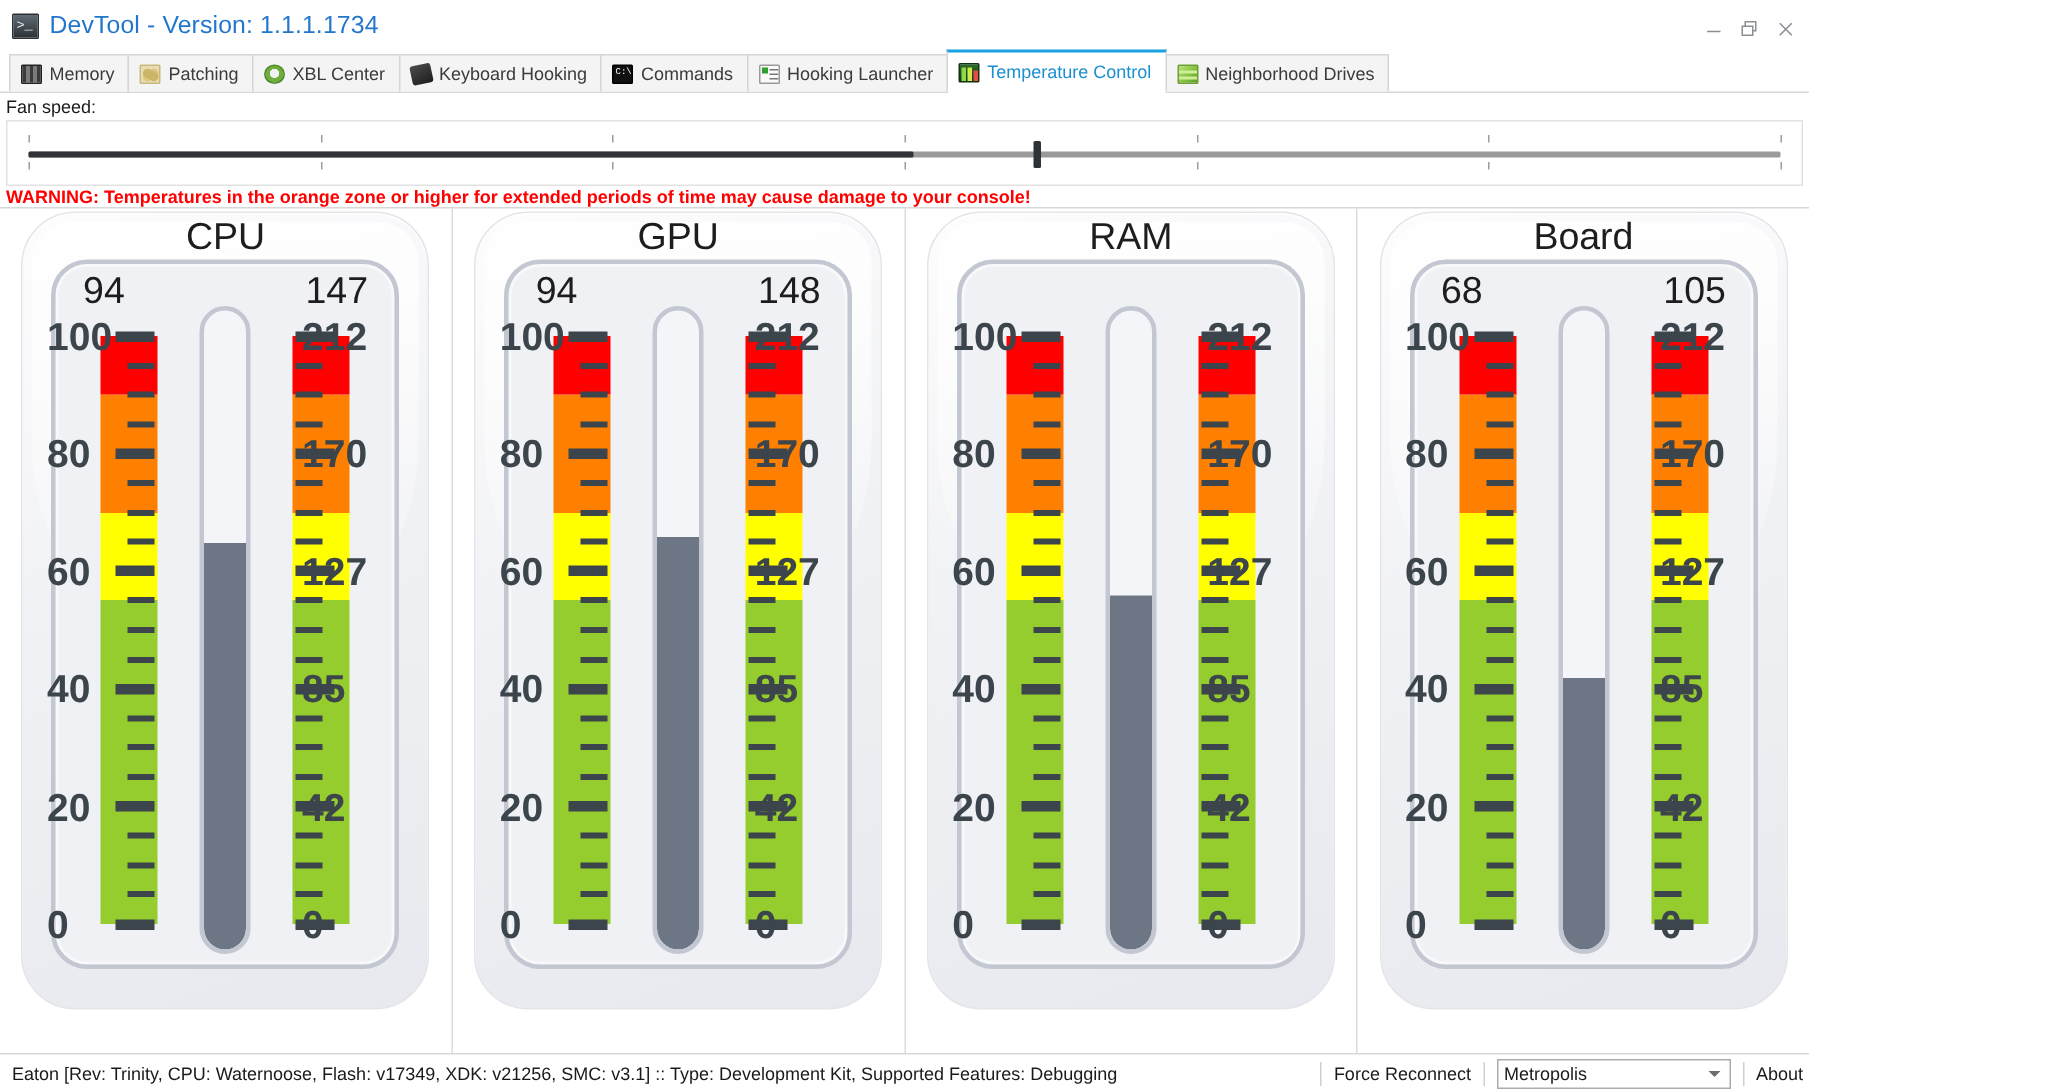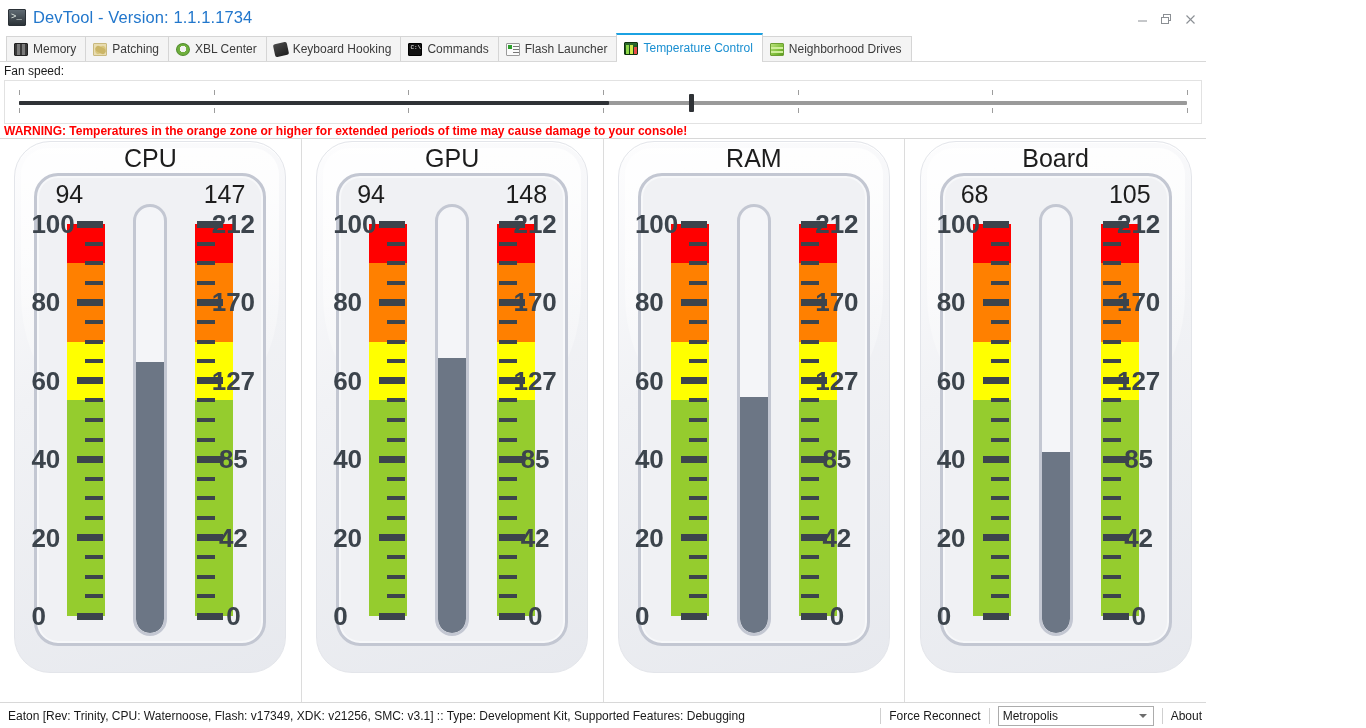--- a/index.html
+++ b/index.html
@@ -320,21 +320,21 @@
   .axis {
     position: absolute;
     top: 48px;
     height: 392px;
     width: 64px;
     font-size: 26px;
     font-weight: bold;
     color: #3c444c;
   }
   .axis.left  { left: -38px; text-align: left; }
-  .axis.right { right: -42px; text-align: center; }
+  .axis.right { right: -42px; text-align: left; }
   .axis span {
     position: absolute;
     width: 64px;
     line-height: 1;
     transform: translateY(-50%);
   }
   .axis.left  span { right: 0; }
   .axis.right span { left: 0; }
 
   
@@ -444,21 +444,21 @@
       <div class="tab">
         <span class="tab-icon ic-keyboard"></span>
         <span>Keyboard Hooking</span>
       </div>
       <div class="tab">
         <span class="tab-icon ic-commands"></span>
         <span>Commands</span>
       </div>
       <div class="tab">
         <span class="tab-icon ic-module"></span>
-        <span>Flash Launcher</span>
+        <span>Hooking Launcher</span>
       </div>
       <div class="tab active">
         <span class="tab-icon ic-temp"></span>
         <span>Temperature Control</span>
       </div>
       <div class="tab">
         <span class="tab-icon ic-drives"></span>
         <span>Neighborhood Drives</span>
       </div>
     </div>

